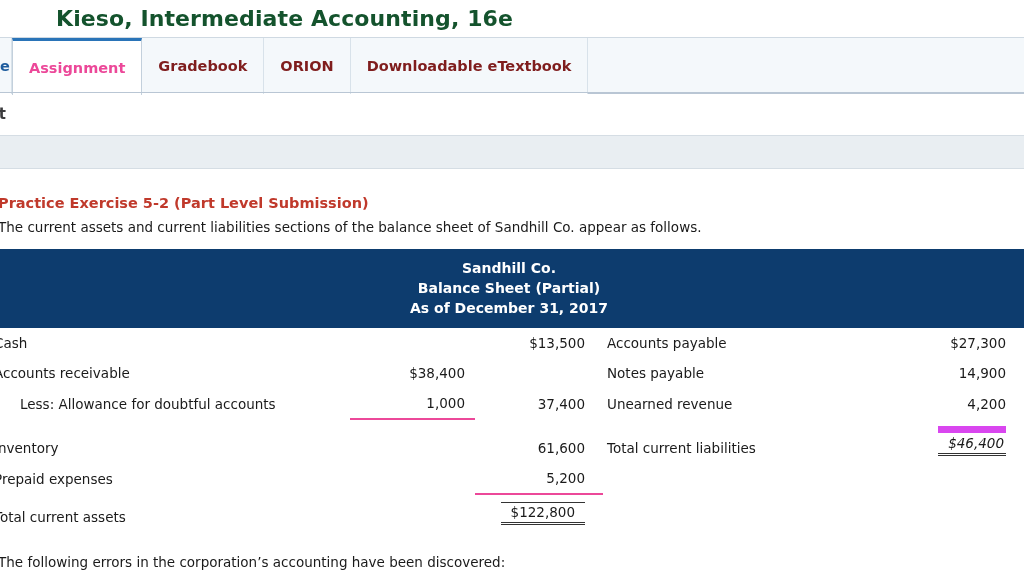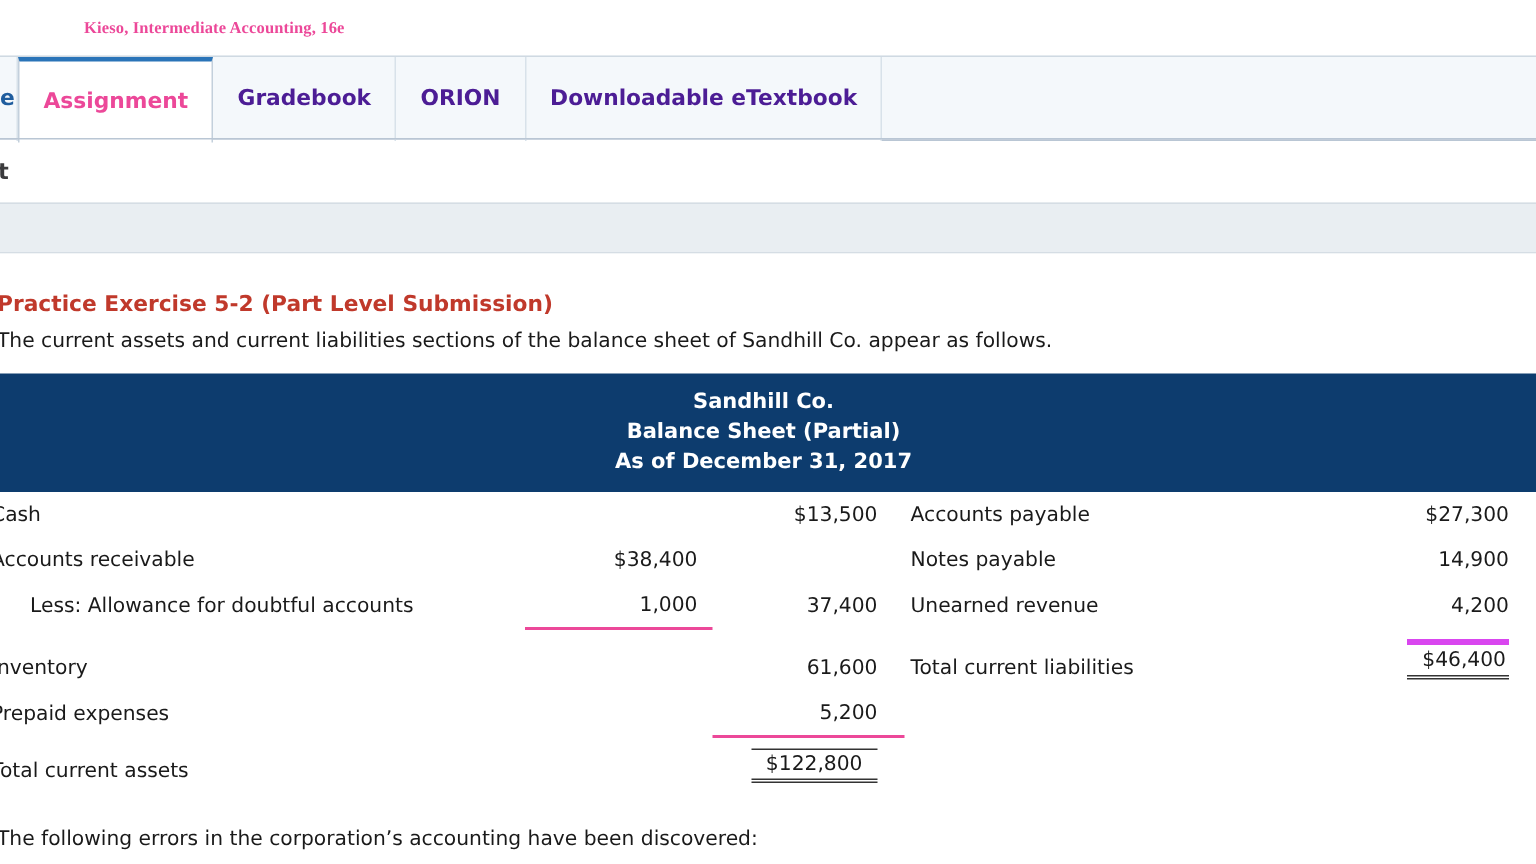--- a/index.html
+++ b/index.html
@@ -24,25 +24,24 @@
   
   .book-header {
     height: 37px;
     background: #ffffff;
     display: flex;
     align-items: center;
     padding-left: 56px;
     box-sizing: border-box;
   }
   .book-title {
-    font-size: 11px;
-    font-weight: bold;
-    color: #ec4899;
+    font-size: 22px;
+    font-weight: bold;
+    color: #14532d;
     letter-spacing: 0.1px;
-    font-family: Liberation Serif, serif;
   }
 
   
   .navbar {
     position: relative;
     height: 56px;
     background: #f4f8fb;
     border-top: 1px solid #cfd9e2;
     border-bottom: 1px solid #b9c6d4;
     box-sizing: border-box;
@@ -58,21 +57,21 @@
     display: flex;
     align-items: stretch;
     height: 56px;
   }
   .tab {
     display: flex;
     align-items: center;
     padding: 0 16px;
     font-size: 14.5px;
     font-weight: bold;
-    color: #4c1d95;
+    color: #7f1d1d;
     white-space: nowrap;
     box-sizing: border-box;
     border-right: 1px solid #d8e2ea;
     cursor: pointer;
   }
   .tab.clipped {
     padding-left: 0;
     padding-right: 6px;
     width: 12px;
     overflow: hidden;
@@ -168,23 +167,24 @@
   .indent { padding-left: 26px !important; }
   .ul-single { border-bottom: 2px solid #ec4899; }
   .underline-box {
     display: inline-block;
     border-top: 1px solid #333333;
     border-bottom: 3px double #333333;
     padding: 1px 10px 2px 10px;
   }
   .dbl-under {
     display: inline-block;
-    border-top: 4px solid #d946ef;
+    border-top: 7px solid #d946ef;
     border-bottom: 3px double #333333;
     padding: 2px 2px 2px 10px;
+    font-style: italic;
   }
 
   .footer-note {
     font-size: 13.5px;
     color: #1a1a1a;
     margin-top: 22px;
     margin-left: -2px;
   }
 </style>
 </head>

